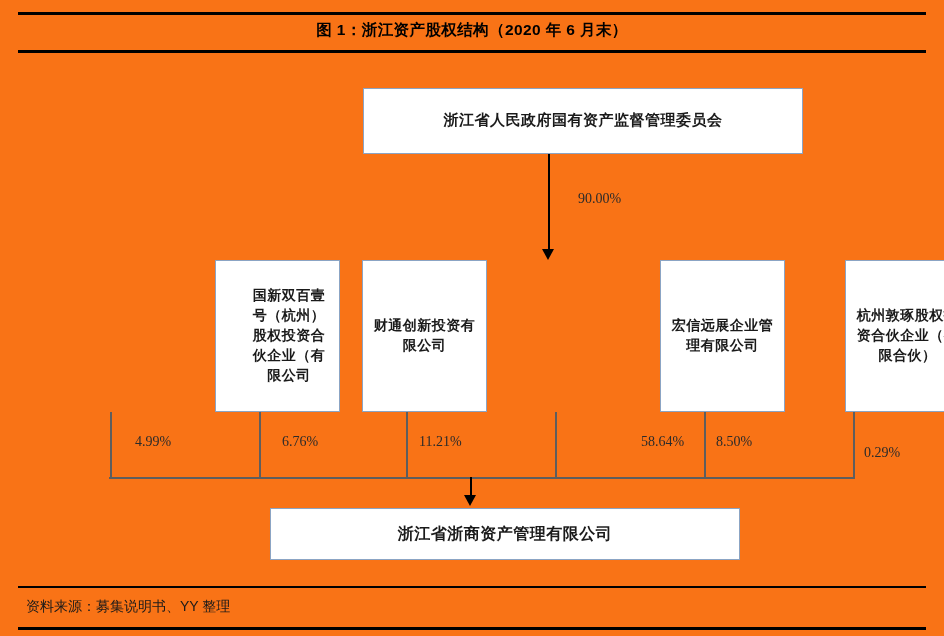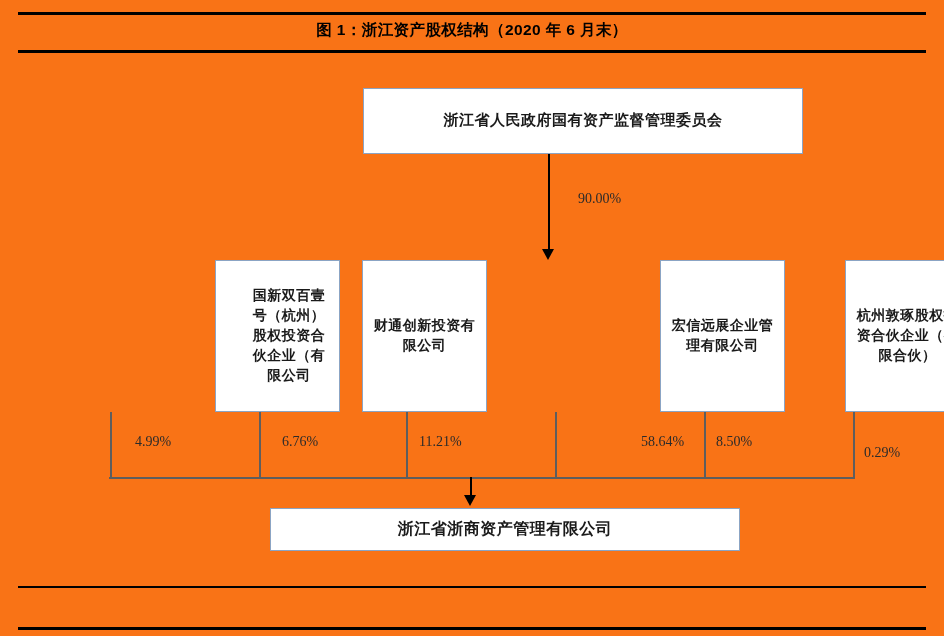--- a/index.html
+++ b/index.html
@@ -76,21 +76,21 @@
     line-height: 1.42;
     letter-spacing: 0.5px;
     font-weight: bold;
     margin-left: 33px;
   }
   .node-top {
     left: 330px;  top: 35px;  width: 440px; height: 66px;
     font-size: 15px;
   }
   .node-bottom {
-    left: 237px; top: 455px;  width: 470px; height: 43px;
+    left: 237px; top: 455px;  width: 470px; height: 52px;
     font-size: 16px;
   }
   .node-sh {
     top: 207px; width: 125px; height: 152px;
     font-size: 14px;
     padding: 4px 9px;
   }
   .sh0 { left: 33px; }
   .sh1 { left: 182px; padding-left: 32px; }
   .sh2 { left: 329px; justify-content: flex-end; }
@@ -180,15 +180,16 @@
     <div class="pct" style="left:716px; top:381px;">8.50%</div>
     <div class="pct" style="left:864px; top:392px;">0.29%</div>
 
     <div class="node node-bottom">
       <span class="node-label">浙江省浙商资产管理有限公司</span>
     </div>
 
   </div>
 
   <div class="rule rule-foot-top"></div>
+  <div class="source-note">资料来源：募集说明书、YY 整理</div>
   <div class="rule rule-foot-bot"></div>
 
 </div>
 
 </body></html>

